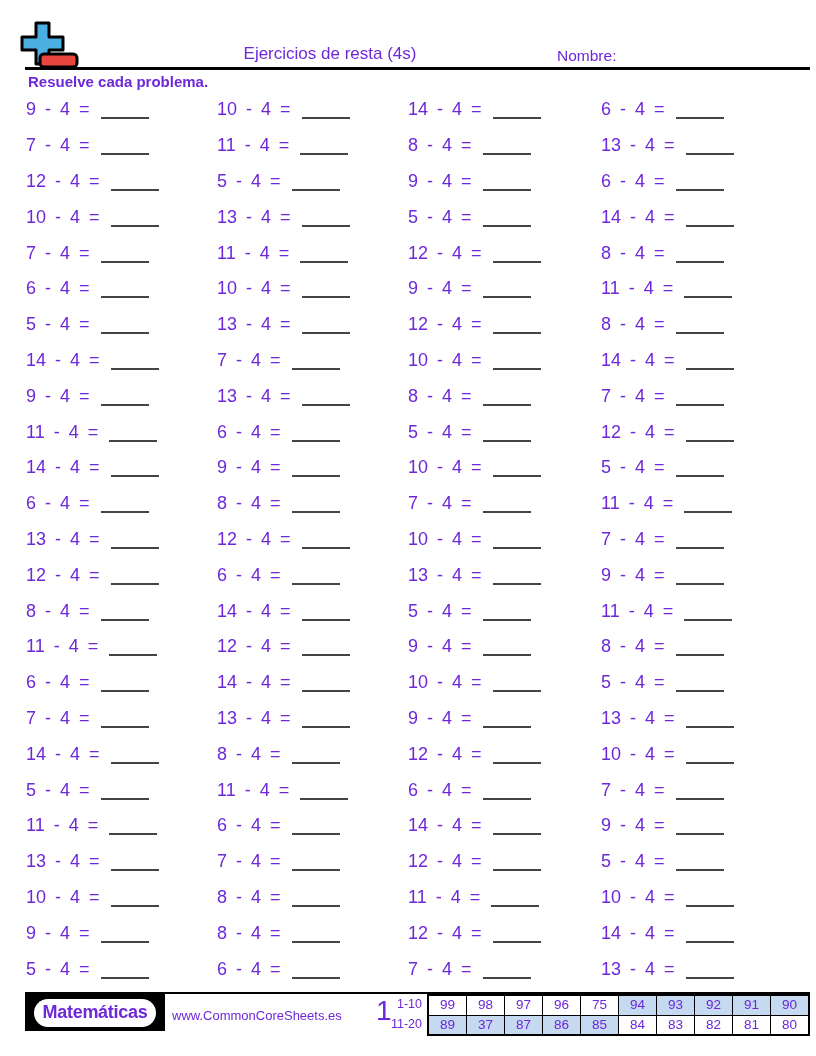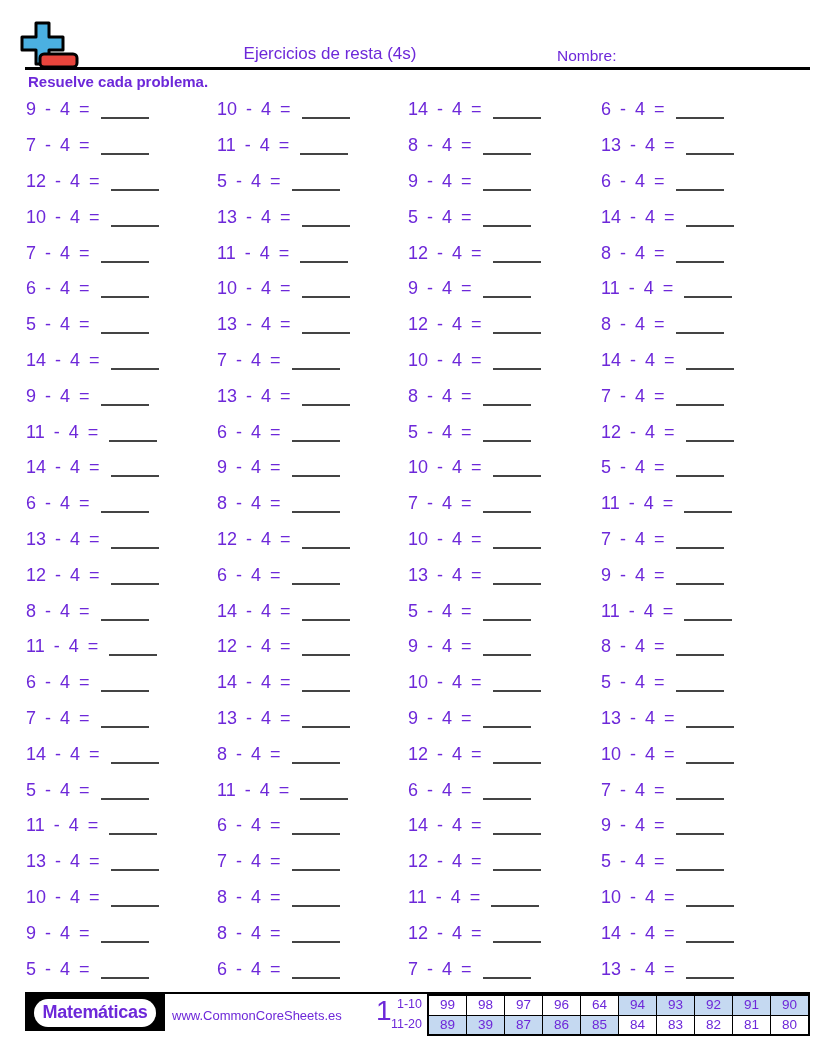--- a/index.html
+++ b/index.html
@@ -181,30 +181,30 @@
     <div class="score-labels" id="score-labels">
         <div class="score-label">1-10</div>
         <div class="score-label">11-20</div>
       </div>
     <div class="score-box" id="score-box">
         <div class="score-row">
           <div class="score-cell">99</div>
           <div class="score-cell">98</div>
           <div class="score-cell">97</div>
           <div class="score-cell">96</div>
-          <div class="score-cell">64</div>
+          <div class="score-cell">75</div>
           <div class="score-cell hl">94</div>
           <div class="score-cell hl">93</div>
           <div class="score-cell hl">92</div>
           <div class="score-cell hl">91</div>
           <div class="score-cell hl">90</div>
         </div>
         <div class="score-row">
           <div class="score-cell hl">89</div>
-          <div class="score-cell hl">39</div>
+          <div class="score-cell hl">37</div>
           <div class="score-cell hl">87</div>
           <div class="score-cell hl">86</div>
           <div class="score-cell hl">85</div>
           <div class="score-cell">84</div>
           <div class="score-cell">83</div>
           <div class="score-cell">82</div>
           <div class="score-cell">81</div>
           <div class="score-cell">80</div>
         </div>
       </div>

